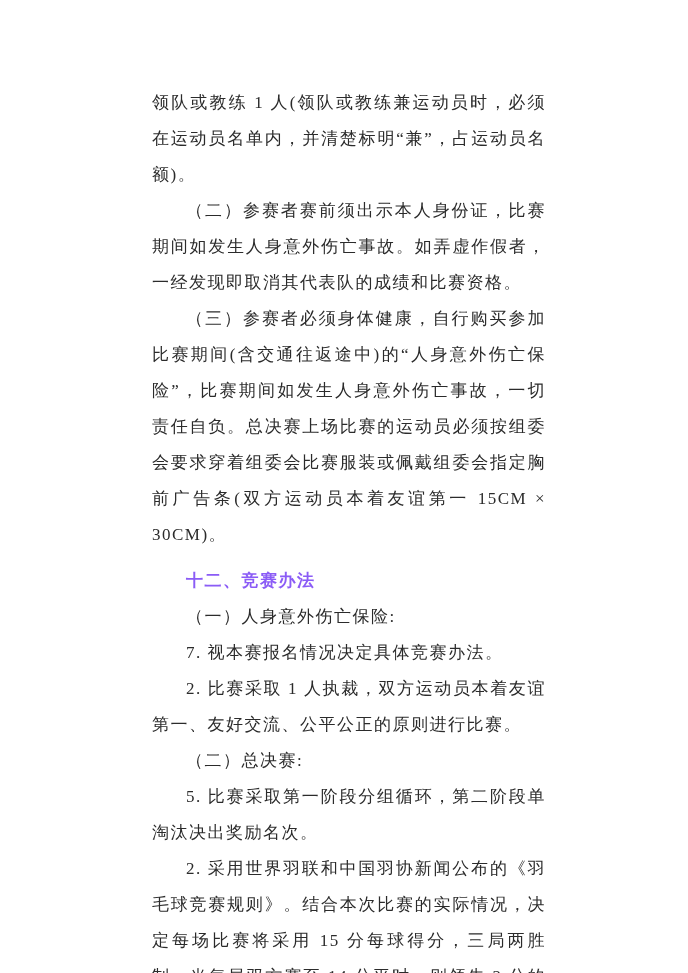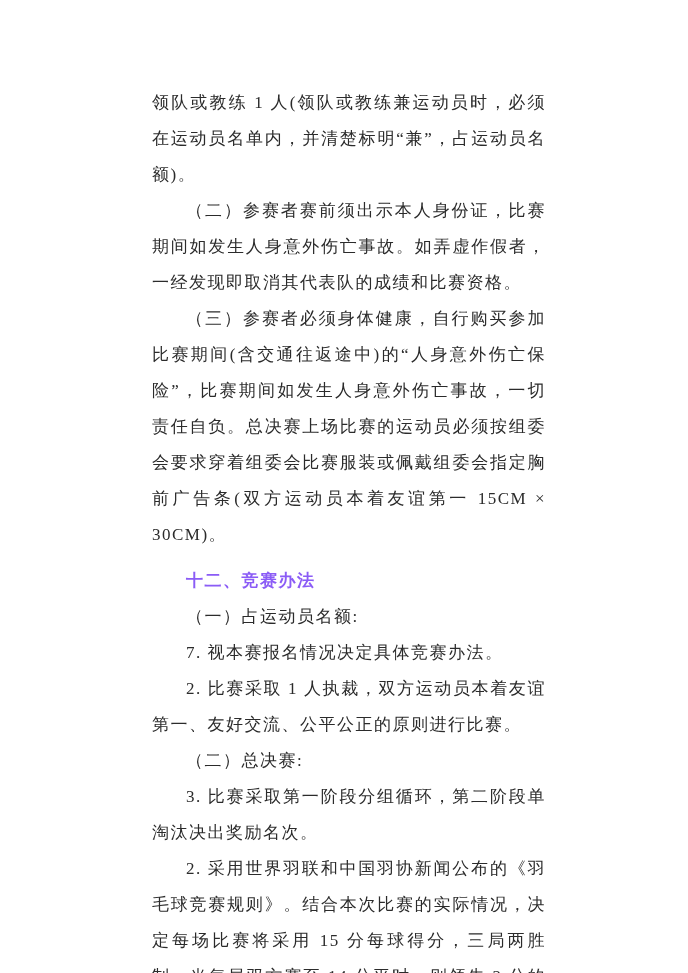--- a/index.html
+++ b/index.html
@@ -39,19 +39,19 @@
   }
 </style>
 </head>
 <body>
 
 <div class="page">
   <p class="para-flush">领队或教练 1 人(领队或教练兼运动员时，必须在运动员名单内，并清楚标明“兼”，占运动员名额)。</p>
   <p class="para">（二）参赛者赛前须出示本人身份证，比赛期间如发生人身意外伤亡事故。如弄虚作假者，一经发现即取消其代表队的成绩和比赛资格。</p>
   <p class="para">（三）参赛者必须身体健康，自行购买参加比赛期间(含交通往返途中)的“人身意外伤亡保险”，比赛期间如发生人身意外伤亡事故，一切责任自负。总决赛上场比赛的运动员必须按组委会要求穿着组委会比赛服装或佩戴组委会指定胸前广告条(双方运动员本着友谊第一 15CM × 30CM)。</p>
   <p class="heading">十二、竞赛办法</p>
-  <p class="para">（一）占运动员名额:</p>
+  <p class="para">（一）人身意外伤亡保险:</p>
   <p class="para">7. 视本赛报名情况决定具体竞赛办法。</p>
   <p class="para">2. 比赛采取 1 人执裁，双方运动员本着友谊第一、友好交流、公平公正的原则进行比赛。</p>
   <p class="para">（二）总决赛:</p>
-  <p class="para">3. 比赛采取第一阶段分组循环，第二阶段单淘汰决出奖励名次。</p>
+  <p class="para">5. 比赛采取第一阶段分组循环，第二阶段单淘汰决出奖励名次。</p>
   <p class="para">2. 采用世界羽联和中国羽协新闻公布的《羽毛球竞赛规则》。结合本次比赛的实际情况，决定每场比赛将采用 15 分每球得分，三局两胜制。当每局双方赛至 14 分平时，则领先 2 分的一方胜该局；双方赛至 19 分平时，则先赢得第 20 分的一方胜该局，局</p>
 </div>
 
 </body></html>

